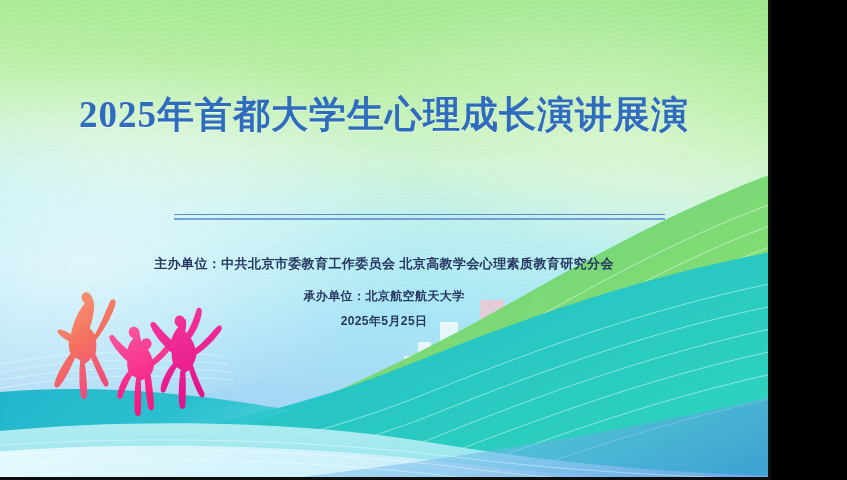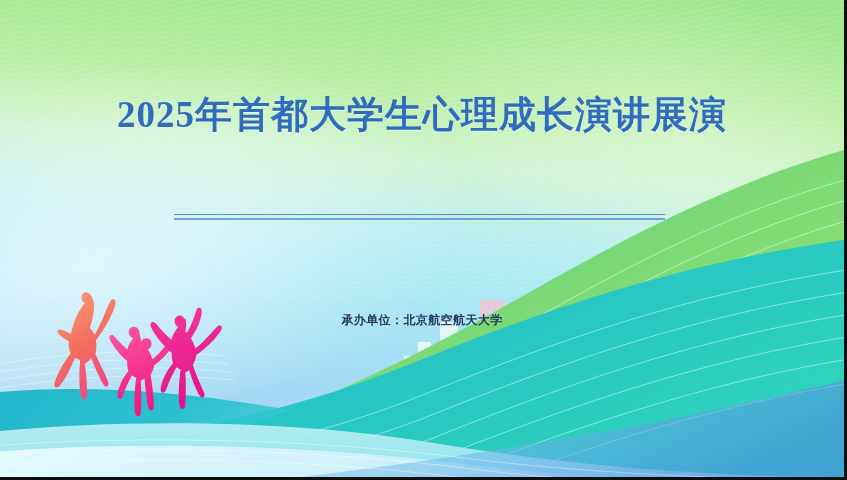--- a/index.html
+++ b/index.html
@@ -1,21 +1,21 @@
 <!DOCTYPE html>
 <html lang="zh"><head>
 <meta charset="utf-8">
 <style>
   html,body{margin:0;padding:0;background:#000;}
   body{
     font-family:"Liberation Sans","DejaVu Sans",sans-serif;
   }
   #stage{
     position:relative;
-    width:847px;height:480px;
+    width:771px;height:480px;
     overflow:hidden;
     background:#0b1a16;
     box-sizing:border-box;
   }
   
   .bg-base{
     position:absolute;left:0;top:0;width:844px;height:477px;
     background:
       linear-gradient(185deg,
         #9ce68c 0%,
@@ -91,21 +91,21 @@
   .rule-wrap i.second{margin-top:3px;height:2px;background:#5f93d6;opacity:.85;}
   .org{
     position:absolute;left:0;right:3px;
     text-align:center;
     font-family:"Liberation Sans","DejaVu Sans",sans-serif;
     font-weight:bold;
     color:#27375f;
     white-space:nowrap;
   }
   .org1{top:255px;font-size:13px;letter-spacing:.4px;}
-  .org2{top:288px;font-size:12px;letter-spacing:.4px;margin-top:24px;}
+  .org2{top:288px;font-size:12px;letter-spacing:.4px;}
   .org3{top:313px;font-size:12px;letter-spacing:.4px;}
   
   .frame-r{position:absolute;right:0;top:0;width:3px;height:480px;background:#0d0f0e;}
   .frame-b{position:absolute;left:0;bottom:0;width:847px;height:3px;background:#0d0f0e;}
 </style>
 </head>
 <body>
 
 <div id="stage">
 
@@ -337,17 +337,19 @@
   </svg>
 
   <div class="title">2025年首都大学生心理成长演讲展演</div>
 
 
   <div class="rule-wrap">
     <i></i>
     <i class="second"></i>
   </div>
 
+  <div class="org org1">主办单位：中共北京市委教育工作委员会 北京高教学会心理素质教育研究分会</div>
   <div class="org org2">承办单位：北京航空航天大学</div>
+  <div class="org org3">2025年5月25日</div>
 
   <div class="frame-r"></div>
   <div class="frame-b"></div>
 </div>
 
 </body></html>

